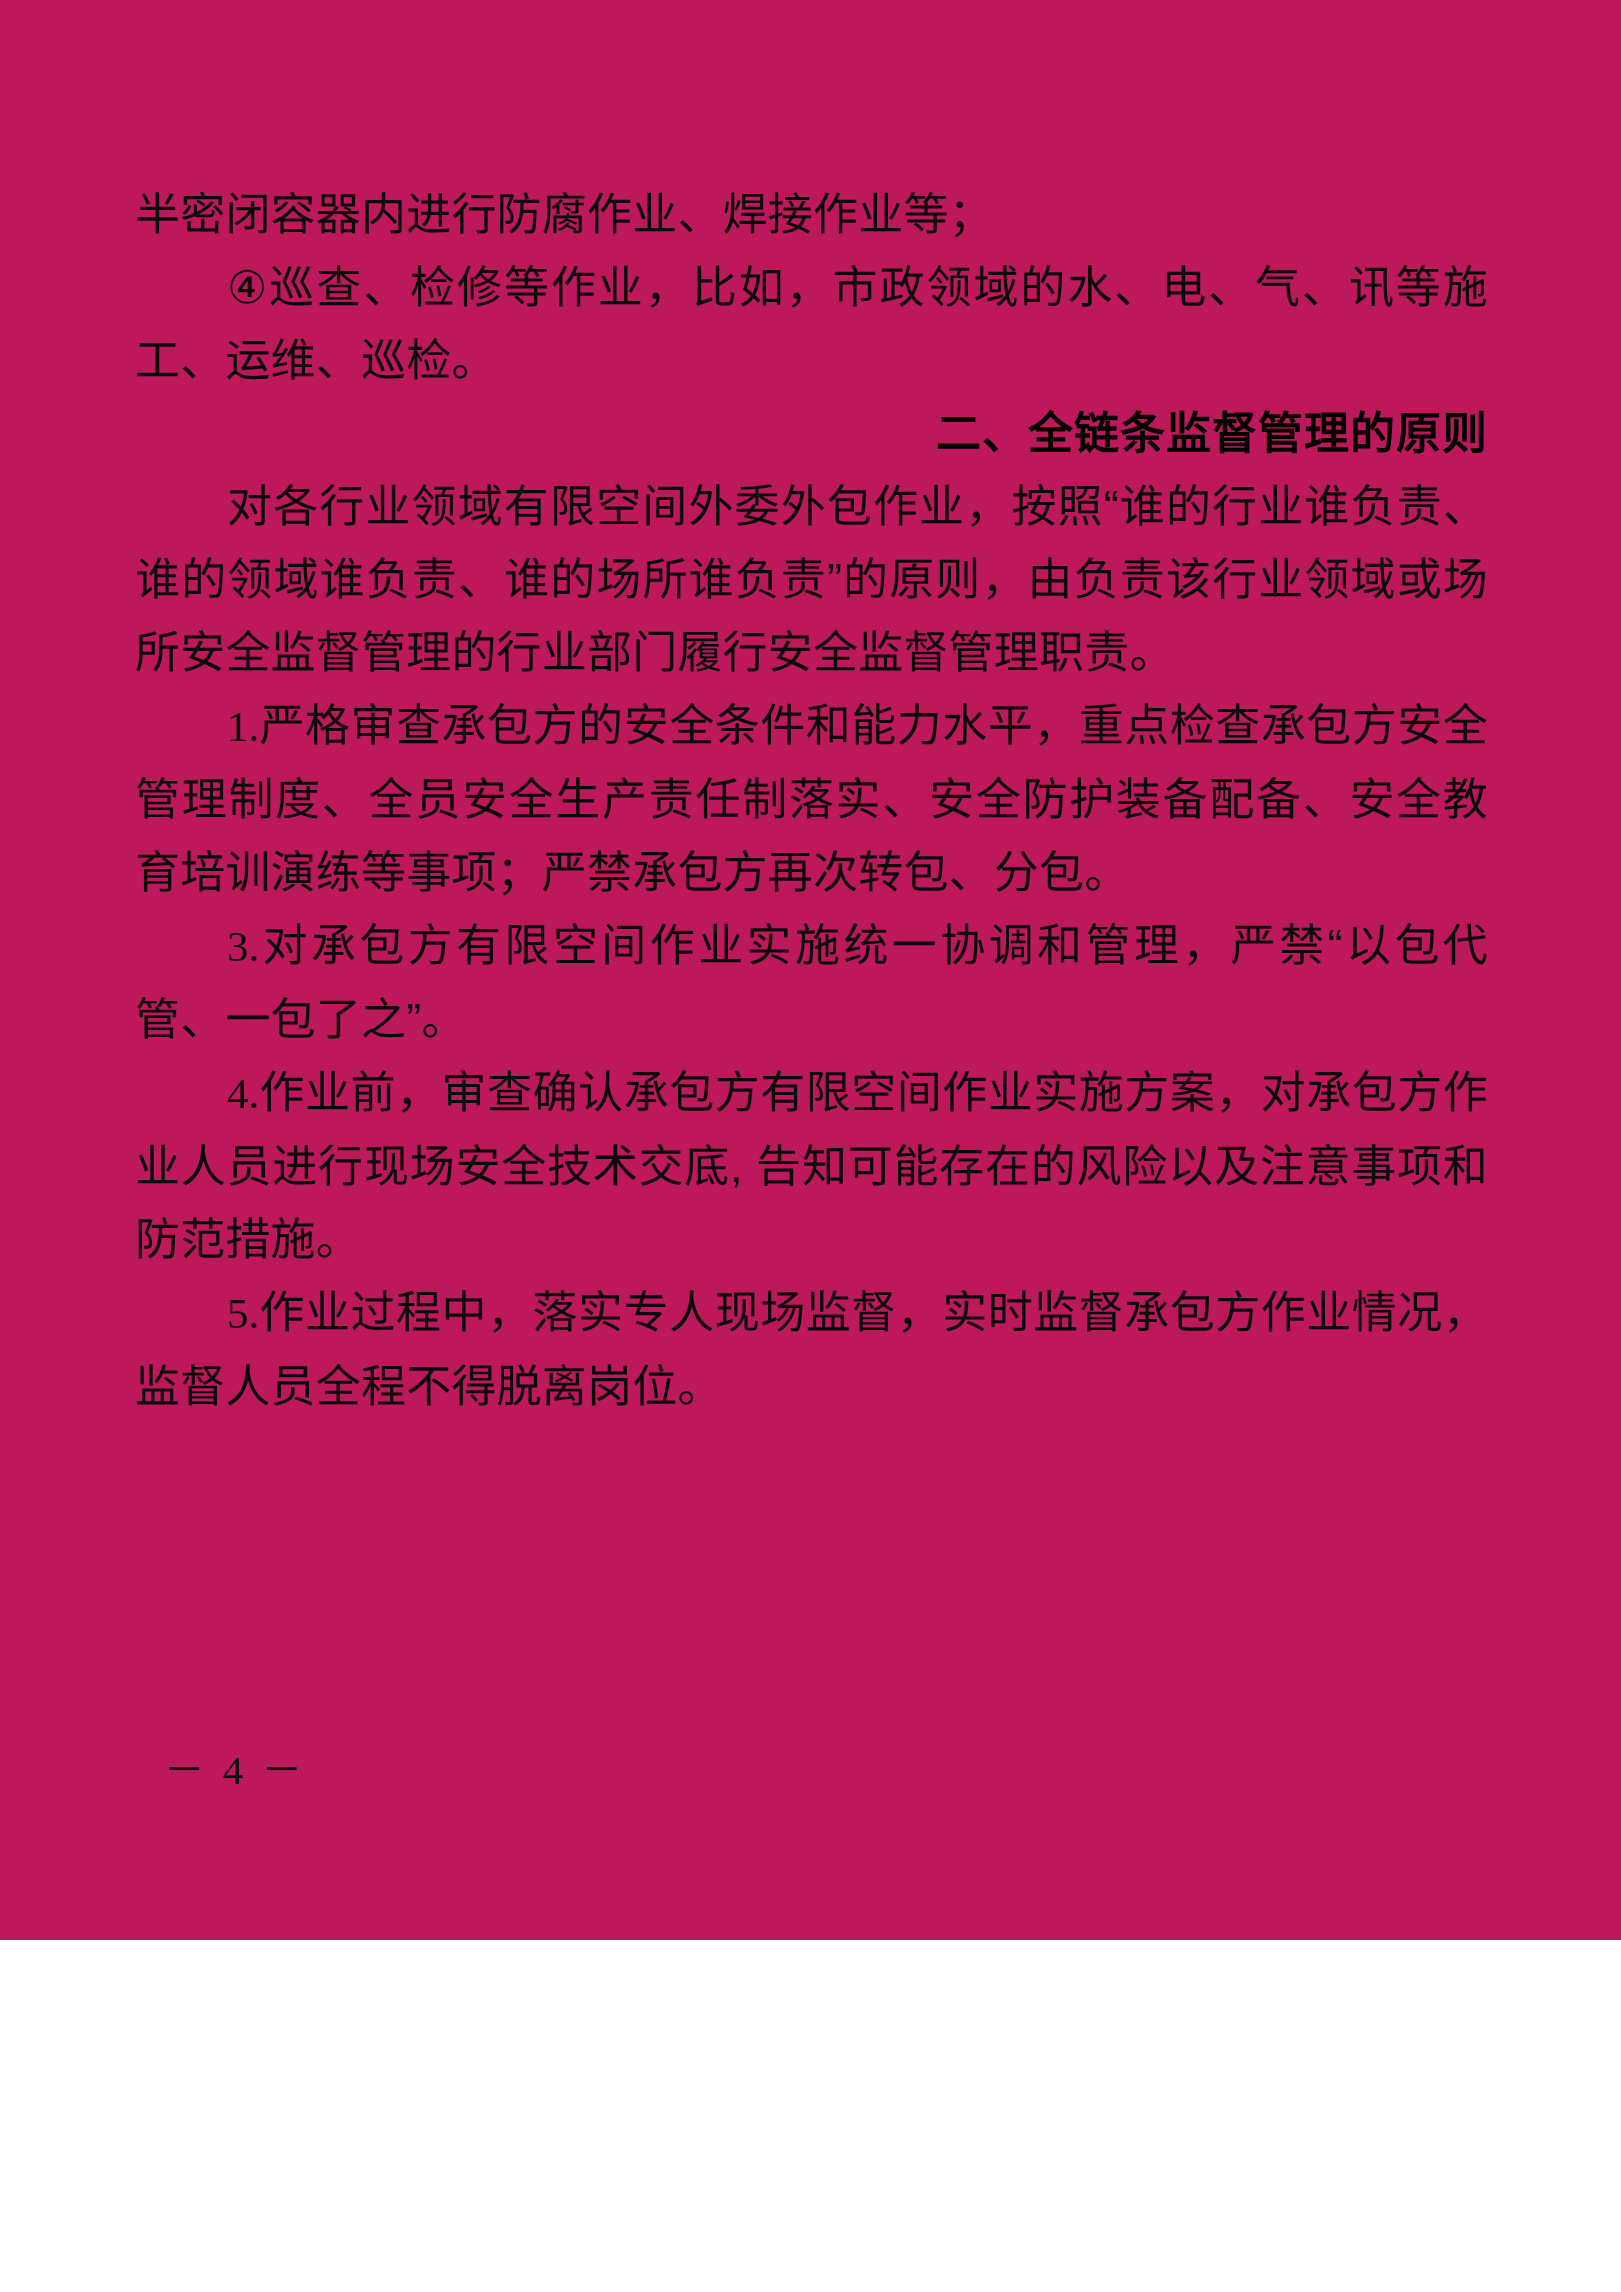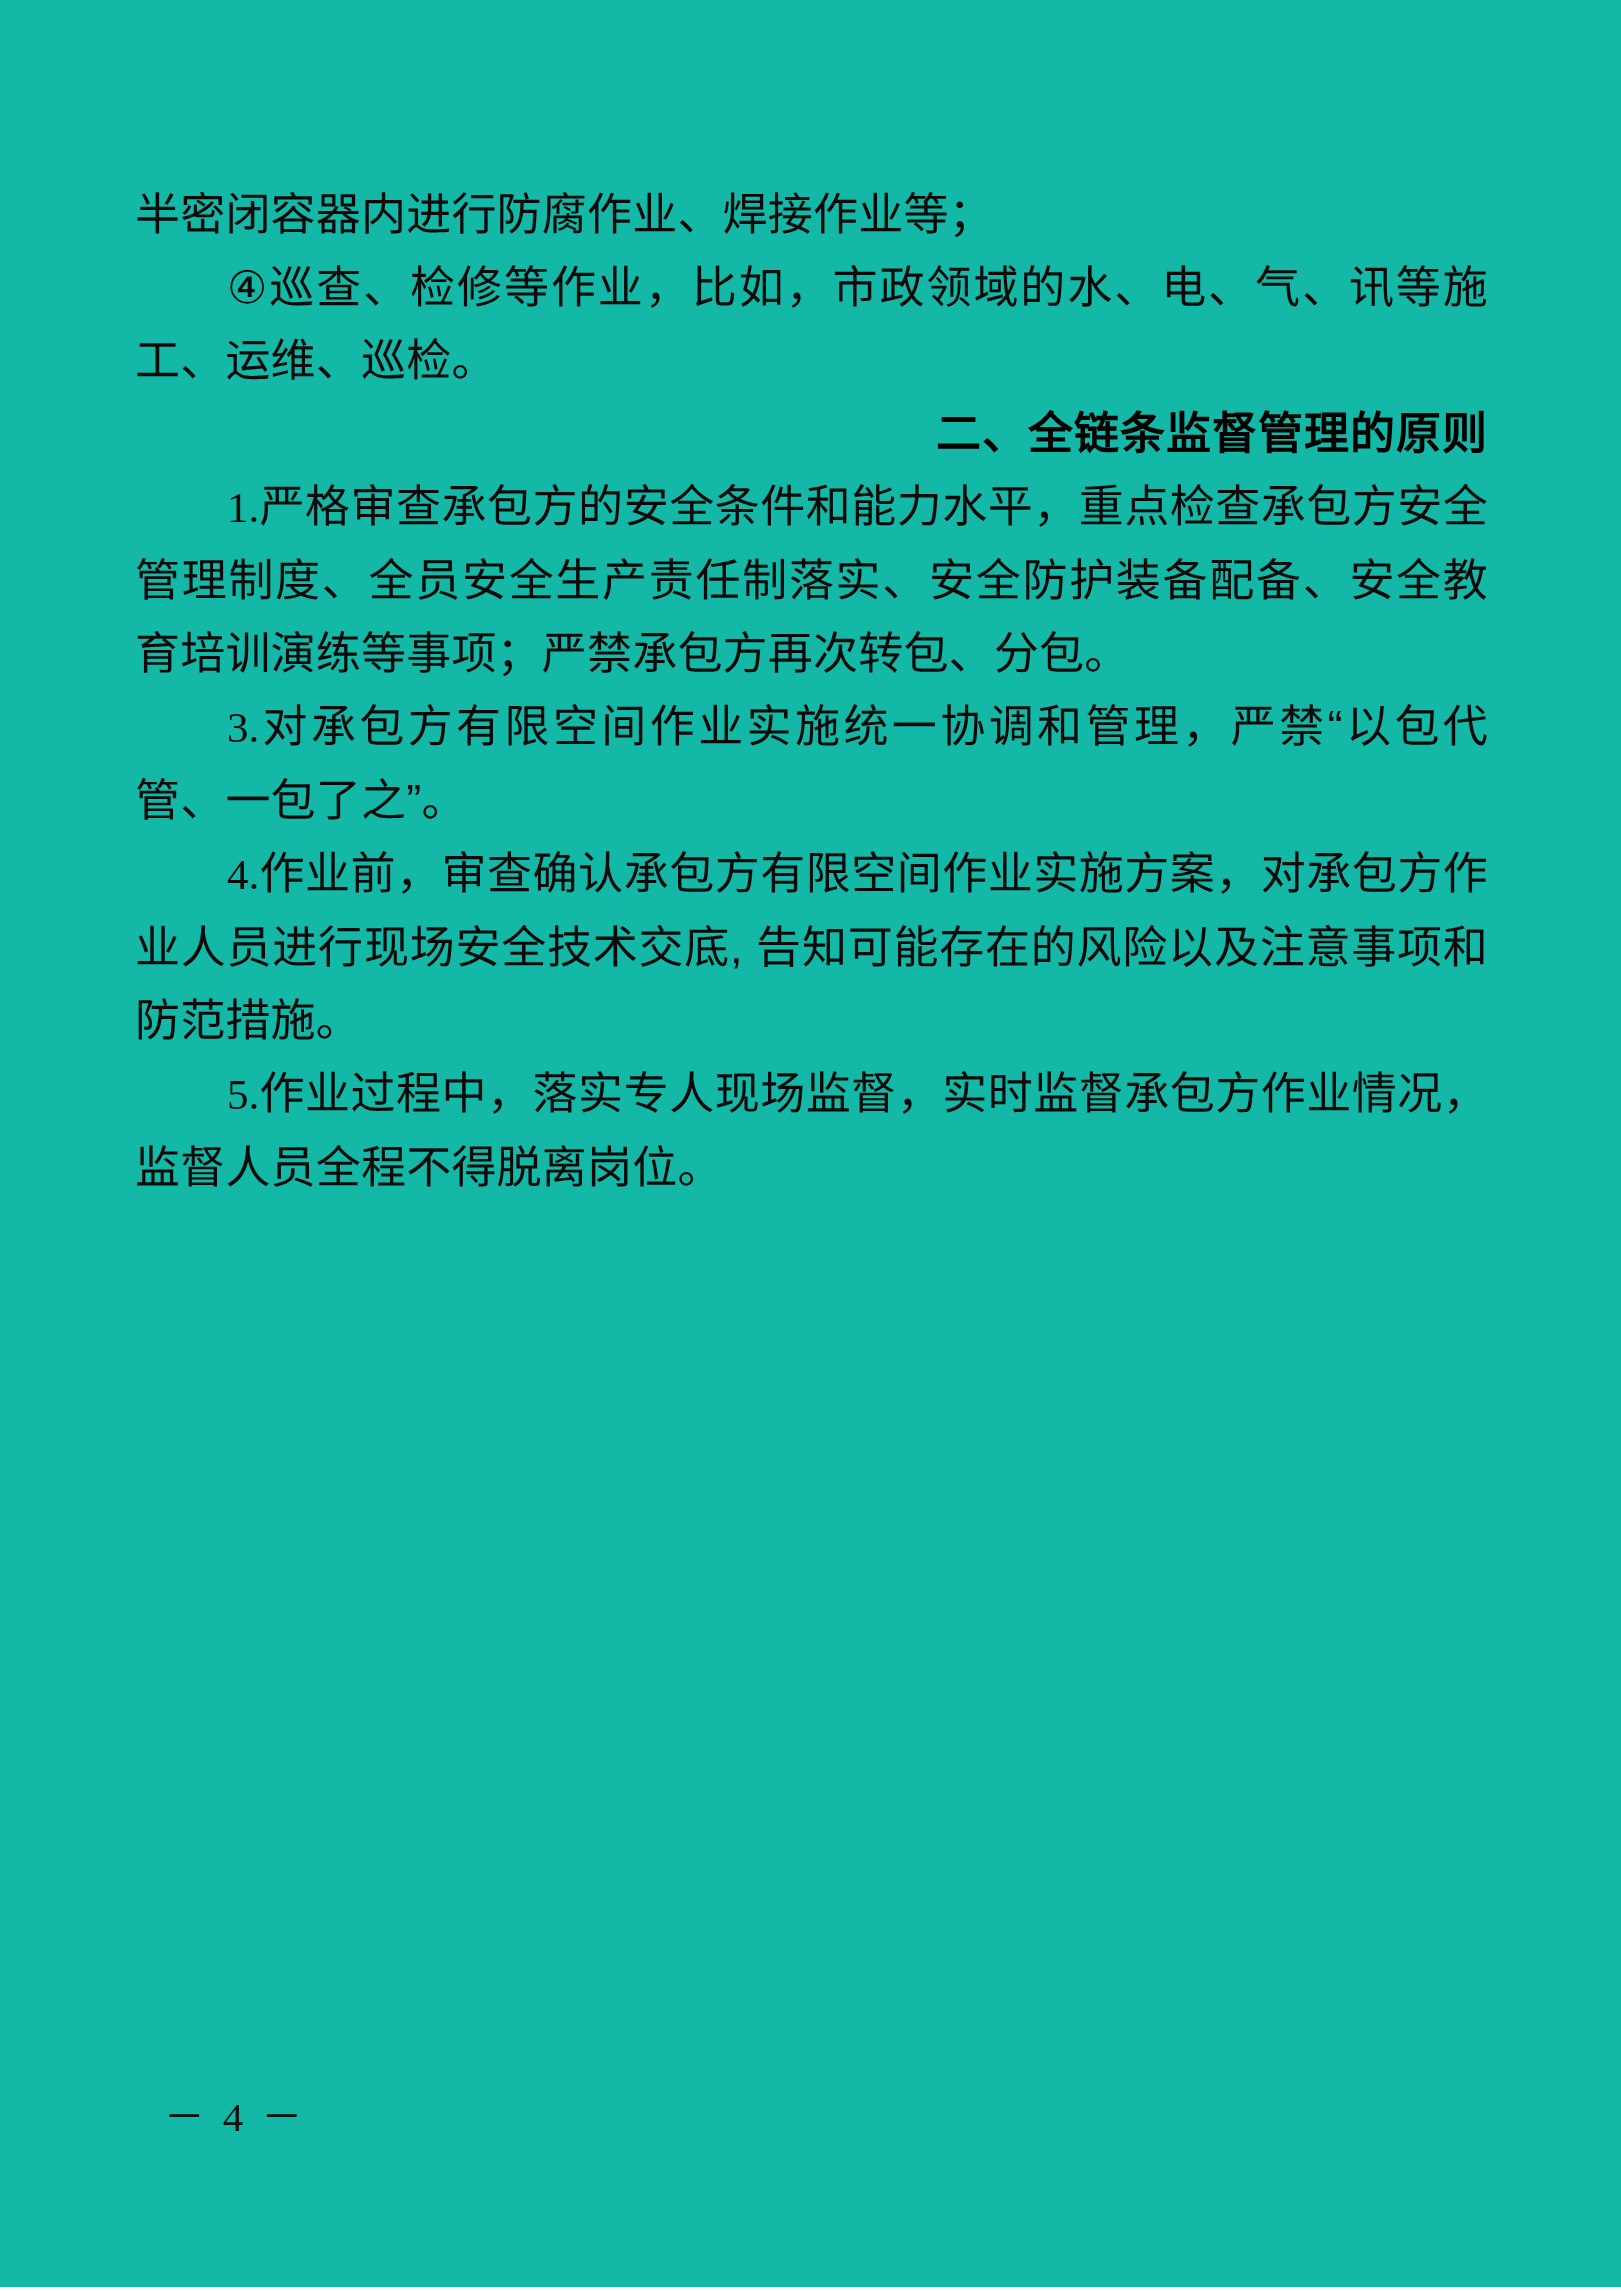--- a/index.html
+++ b/index.html
@@ -4,22 +4,22 @@
 <title>document-page</title>
 <style>
   html, body {
     margin: 0;
     padding: 0;
     background: #ffffff;
   }
   .page {
     position: relative;
     width: 1621px;
-    height: 2287px;
-    background: #14b8a6;
+    height: 1940px;
+    background: #be185d;
     box-sizing: border-box;
     overflow: hidden;
     font-family: "Liberation Sans", "DejaVu Sans", sans-serif;
     color: #000000;
   }
   .content {
     position: absolute;
     left: 135px;
     top: 178px;
     width: 1353px;
@@ -78,20 +78,21 @@
 <div class="page">
 
   <div class="content">
 
     <p class="para noindent">半密闭容器内进行防腐作业、焊接作业等；</p>
 
     <p class="para indent">④巡查、检修等作业，比如，市政领域的水、电、气、讯等施工、运维、巡检。</p>
 
     <p class="heading">二、全链条监督管理的原则</p>
 
+    <p class="para indent">对各行业领域有限空间外委外包作业，按照“谁的行业谁负责、谁的领域谁负责、谁的场所谁负责”的原则，由负责该行业领域或场所安全监督管理的行业部门履行安全监督管理职责。</p>
 
 
     <p class="para indent"><span class="num">1.</span><span class="txt">严格审查承包方的安全条件和能力水平，重点检查承包方安全管理制度、全员安全生产责任制落实、安全防护装备配备、安全教育培训演练等事项；严禁承包方再次转包、分包。</span></p>
 
 
     <p class="para indent"><span class="num">3.</span><span class="txt">对承包方有限空间作业实施统一协调和管理，严禁“以包代管、一包了之”。</span></p>
 
     <p class="para indent"><span class="num">4.</span><span class="txt">作业前，审查确认承包方有限空间作业实施方案，对承包方作业人员进行现场安全技术交底, 告知可能存在的风险以及注意事项和防范措施。</span></p>
 
     <p class="para indent"><span class="num">5.</span><span class="txt">作业过程中，落实专人现场监督，实时监督承包方作业情况，监督人员全程不得脱离岗位。</span></p>

